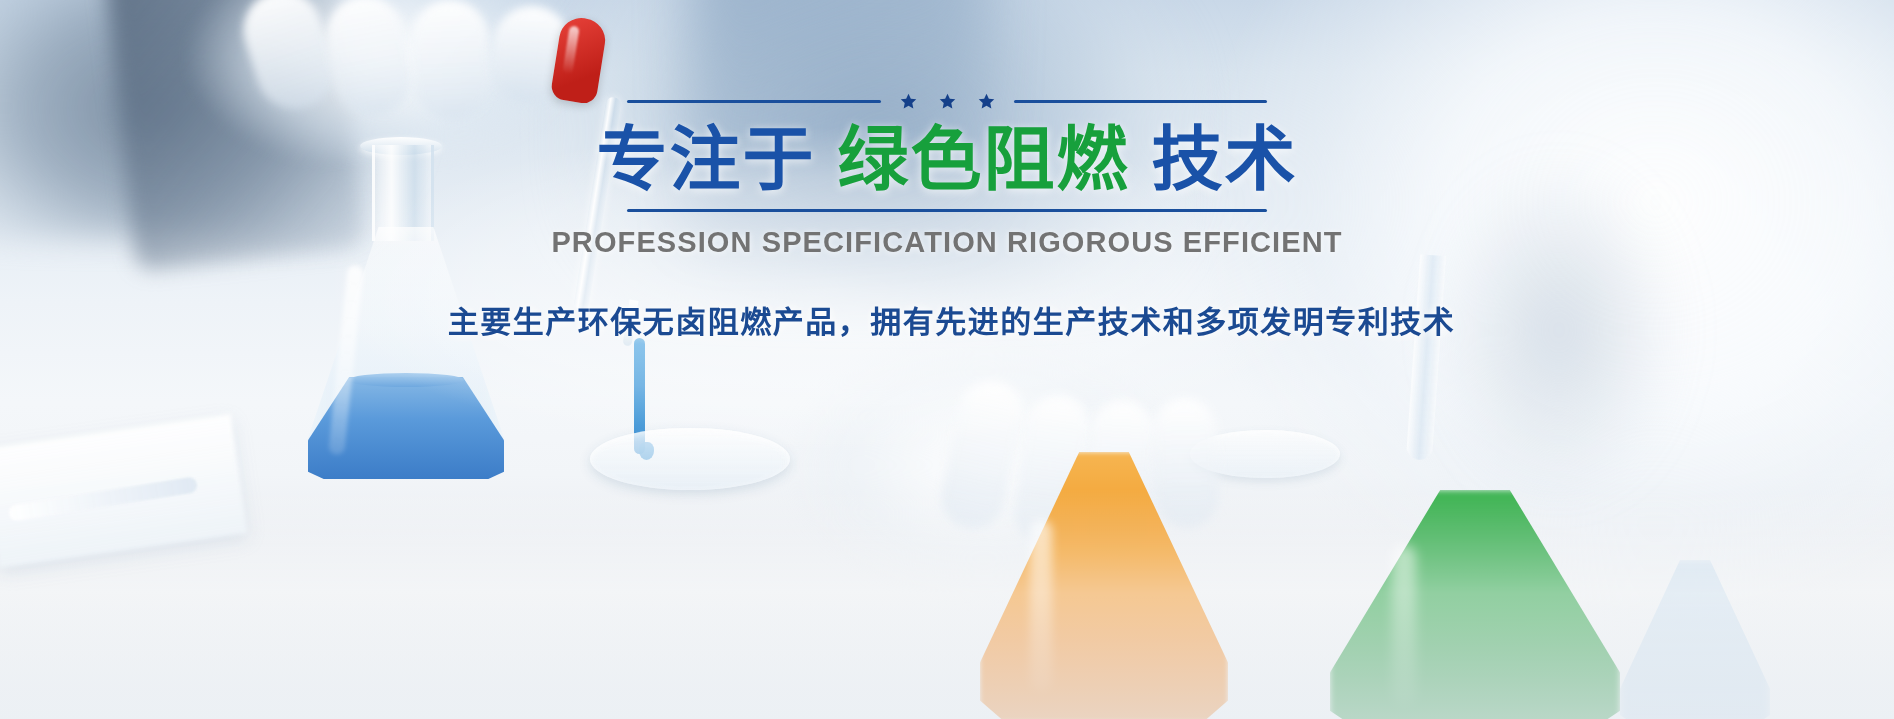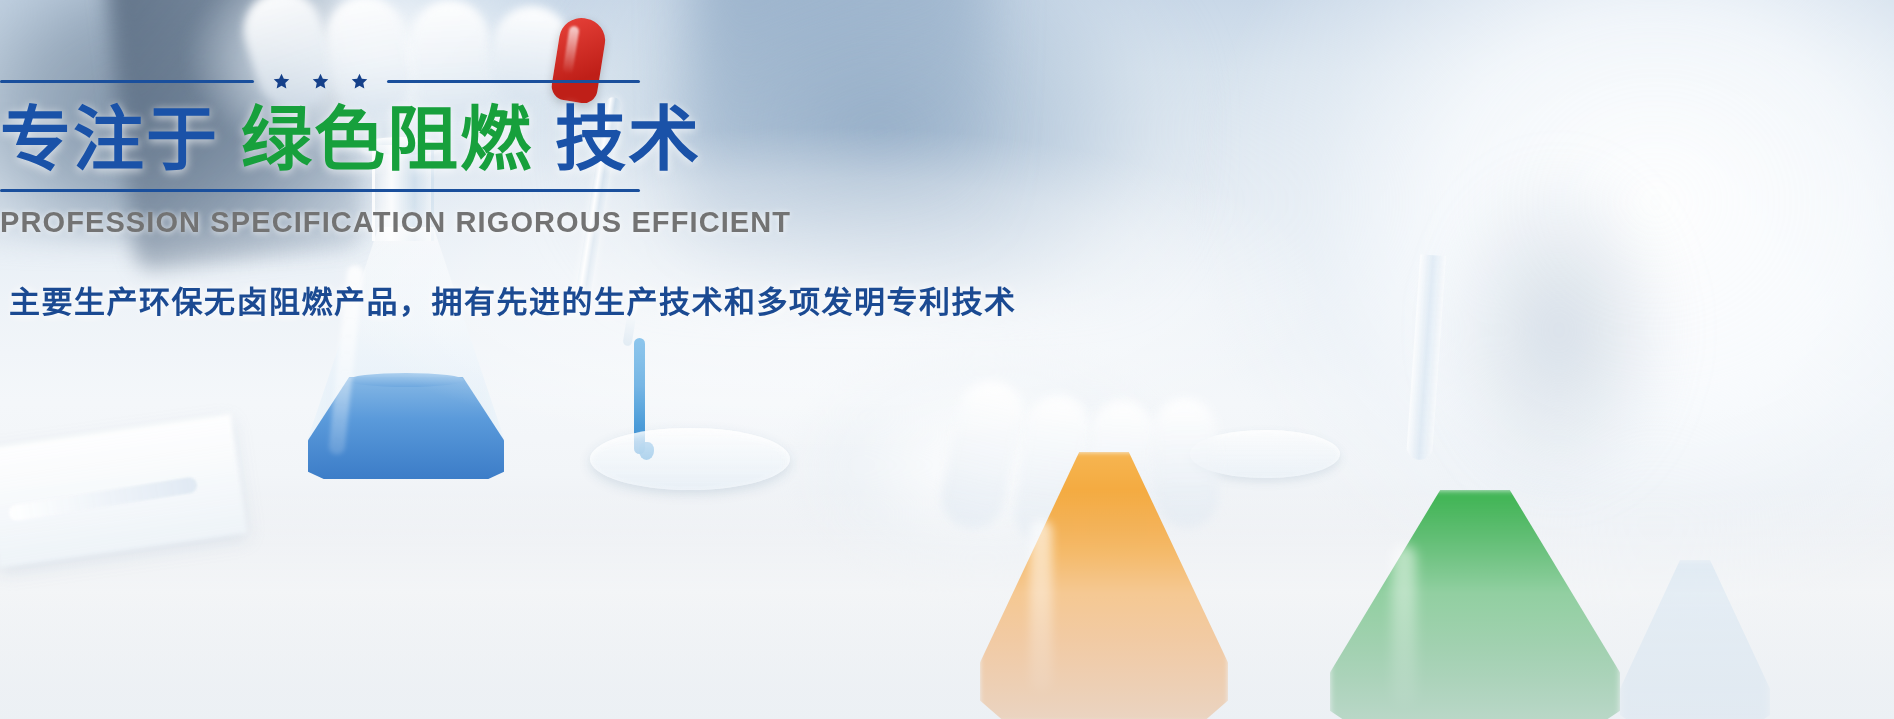--- a/index.html
+++ b/index.html
@@ -290,22 +290,22 @@
     background:radial-gradient(ellipse 55% 60% at 50% 50%,
       rgba(255,255,255,.55) 0%,
       rgba(255,255,255,.28) 55%,
       rgba(255,255,255,0) 80%);
     pointer-events:none;
   }
 
   
   .overlay{
     position:absolute;inset:0;
-    display:flex;flex-direction:column;
-    padding-top:72px;
+    display:flex;flex-direction:column;align-items:center;
+    padding-top:92px;
     box-sizing:border-box;
     border-radius:23px;
   }
 
   
   .divider{
     display:flex;align-items:center;justify-content:center;
     width:640px;height:18px;
   }
   .rule{

